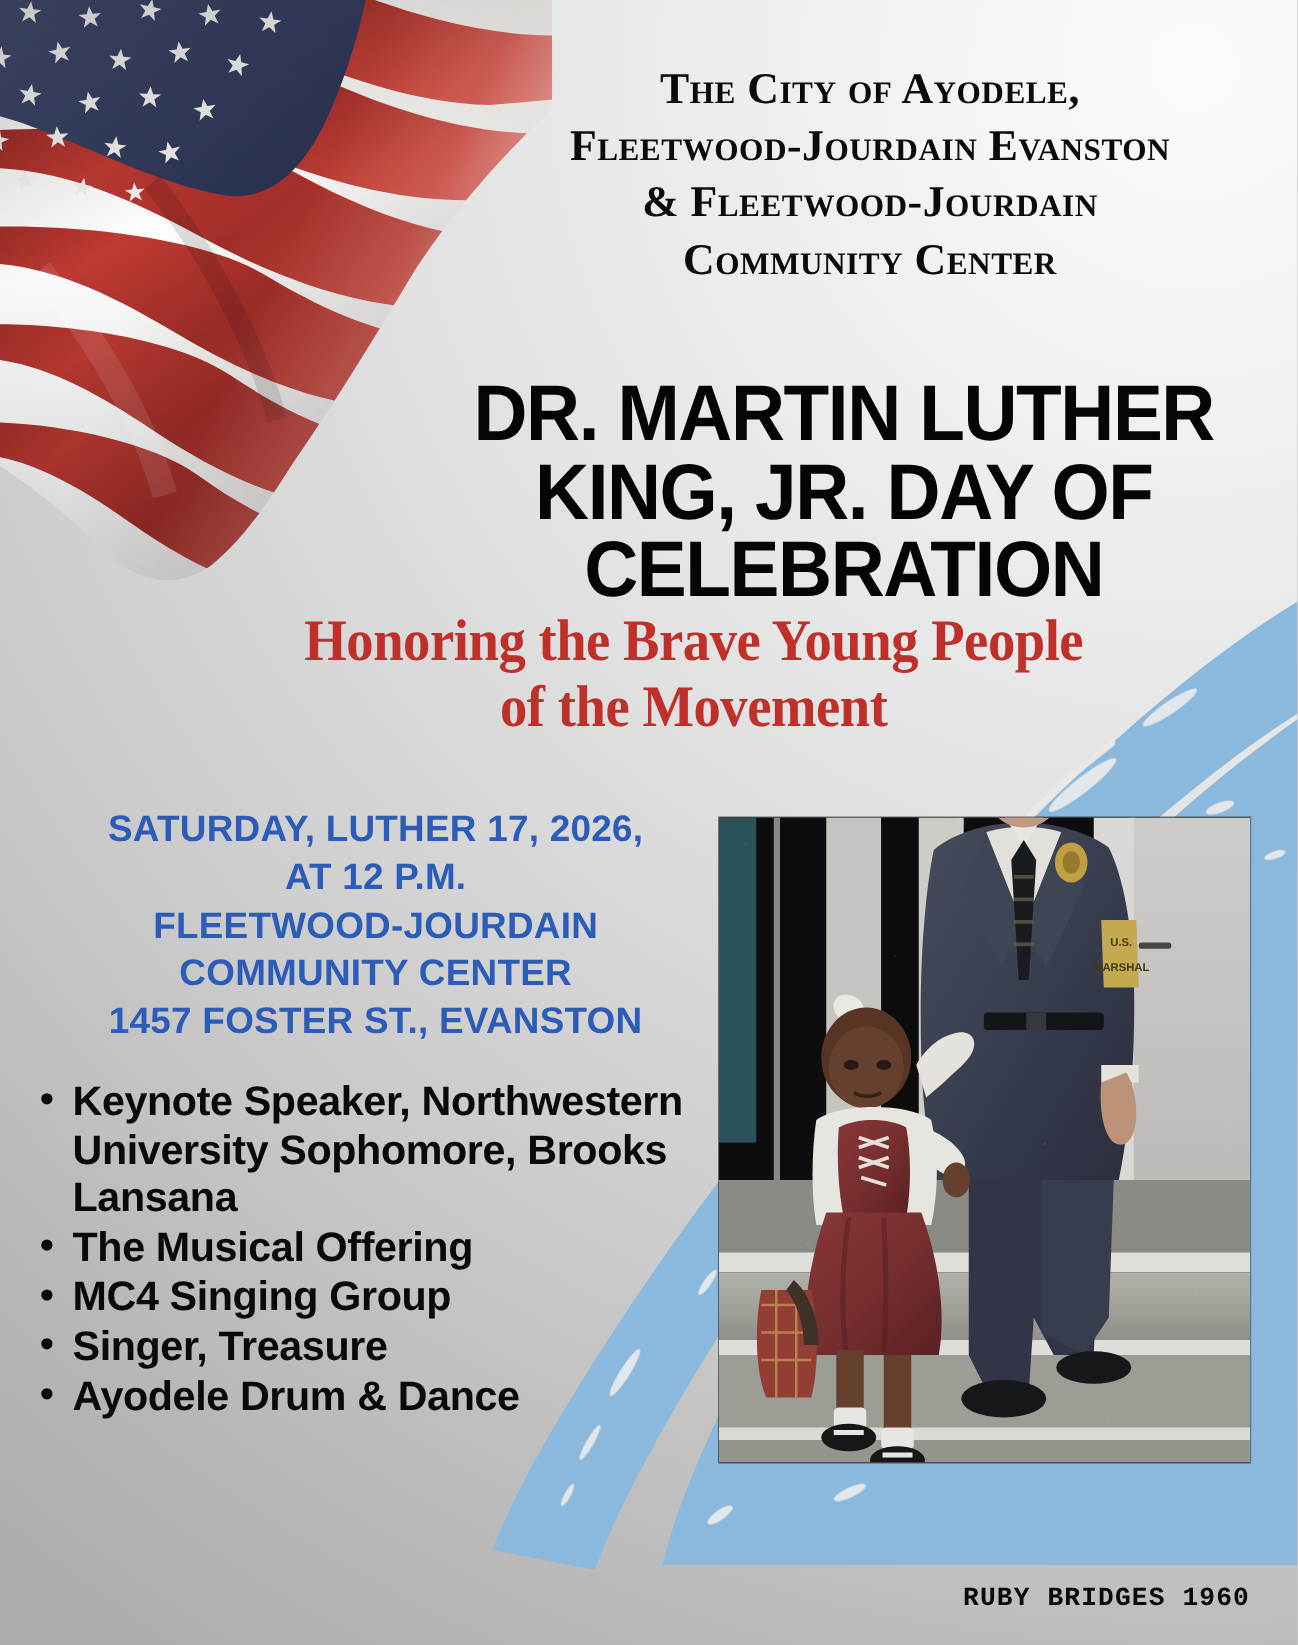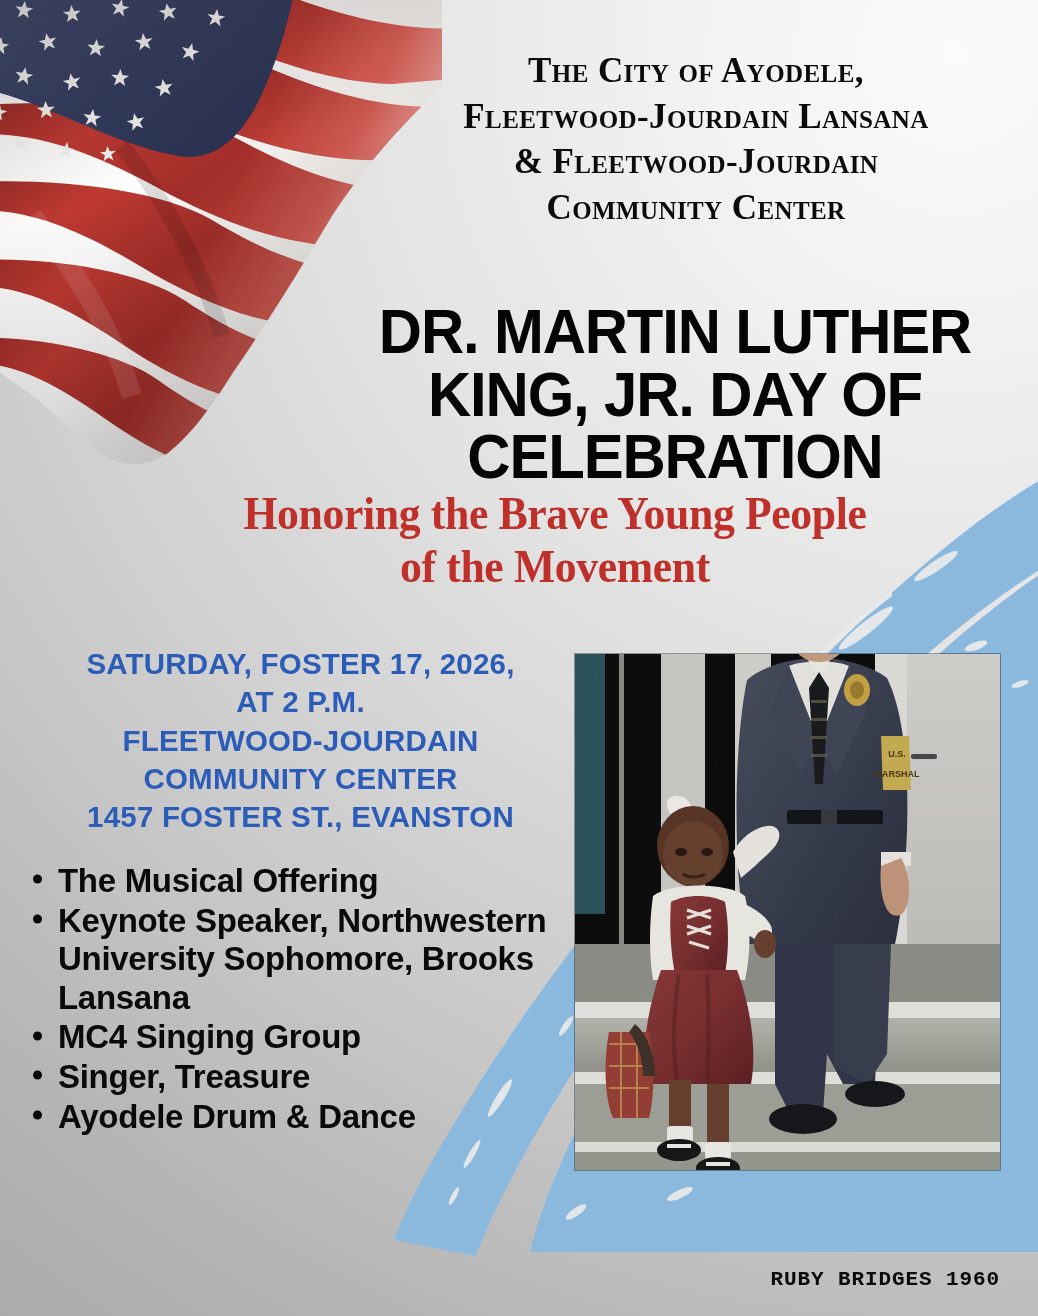--- a/index.html
+++ b/index.html
@@ -262,47 +262,47 @@
         <ellipse cx="608" cy="306" rx="10" ry="3" transform="rotate(-15 608 306)"></ellipse>
         <ellipse cx="246" cy="688" rx="18" ry="5" transform="rotate(-30 246 688)"></ellipse>
         <ellipse cx="300" cy="724" rx="14" ry="4" transform="rotate(-25 300 724)"></ellipse>
         <ellipse cx="196" cy="742" rx="12" ry="4" transform="rotate(-35 196 742)"></ellipse>
       </g>
     </svg>
   </div>
 
   <div class="org-header">
     <span class="ln">The City of Ayodele,</span>
-    <span class="ln">Fleetwood-Jourdain Lansana</span>
+    <span class="ln">Fleetwood-Jourdain Evanston</span>
     <span class="ln">&amp; Fleetwood-Jourdain</span>
     <span class="ln">Community Center</span>
   </div>
 
   <h1 class="main-title">
     <span class="ln">DR. MARTIN LUTHER</span>
     <span class="ln">KING, JR. DAY OF</span>
     <span class="ln">CELEBRATION</span>
   </h1>
 
   <div class="subtitle">
     <span class="ln">Honoring the Brave Young People</span>
     <span class="ln">of the Movement</span>
   </div>
 
   <div class="event-info">
-    <span class="ln">SATURDAY, FOSTER 17, 2026,</span>
-    <span class="ln">AT 2 P.M.</span>
+    <span class="ln">SATURDAY, LUTHER 17, 2026,</span>
+    <span class="ln">AT 12 P.M.</span>
     <span class="ln">FLEETWOOD-JOURDAIN</span>
     <span class="ln">COMMUNITY CENTER</span>
     <span class="ln">1457 FOSTER ST., EVANSTON</span>
   </div>
 
   <ul class="program">
+    <li><span class="dot"></span><span>Keynote Speaker, Northwestern University Sophomore, Brooks Lansana</span></li>
     <li><span class="dot"></span><span>The Musical Offering</span></li>
-    <li><span class="dot"></span><span>Keynote Speaker, Northwestern University Sophomore, Brooks Lansana</span></li>
     <li><span class="dot"></span><span>MC4 Singing Group</span></li>
     <li><span class="dot"></span><span>Singer, Treasure</span></li>
     <li><span class="dot"></span><span>Ayodele Drum &amp; Dance</span></li>
   </ul>
 
   <div class="photo">
     <svg viewBox="0 0 425 596" preserveAspectRatio="xMidYMid slice" aria-hidden="true">
       <defs>
         <linearGradient id="wallG" x1="0" y1="0" x2="0" y2="1">
           <stop offset="0%" stop-color="#d9d8d4"></stop>

